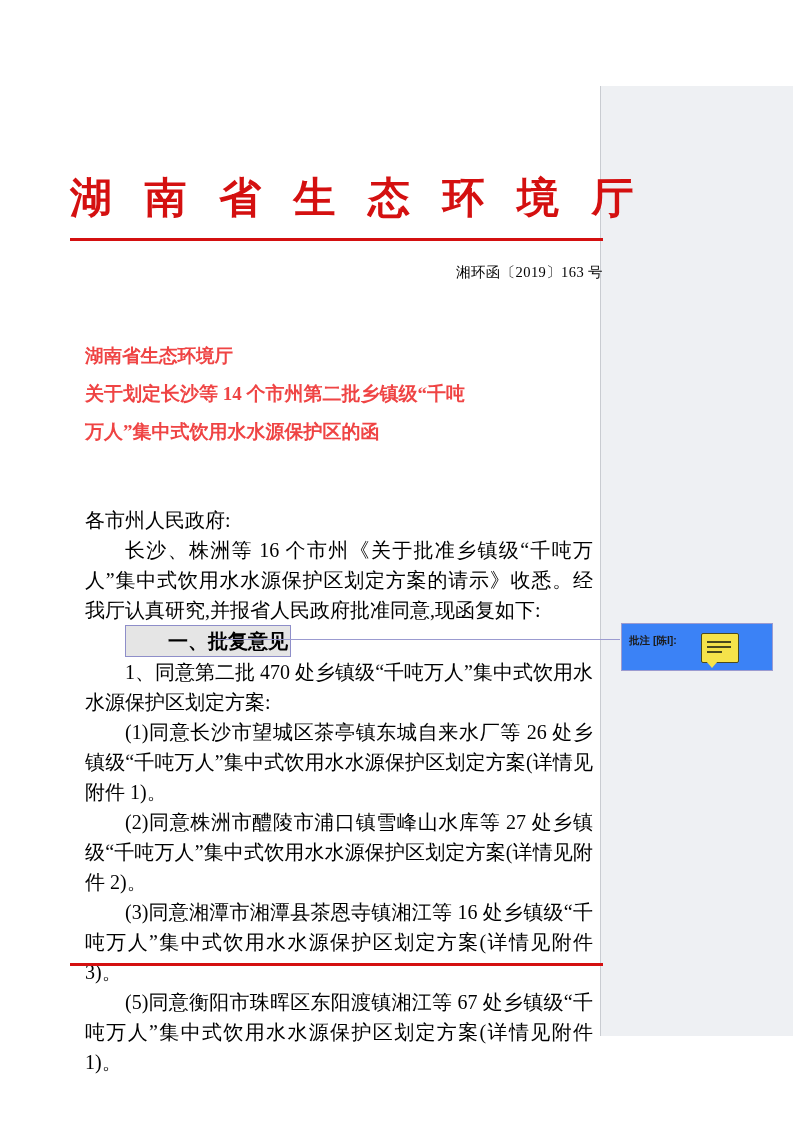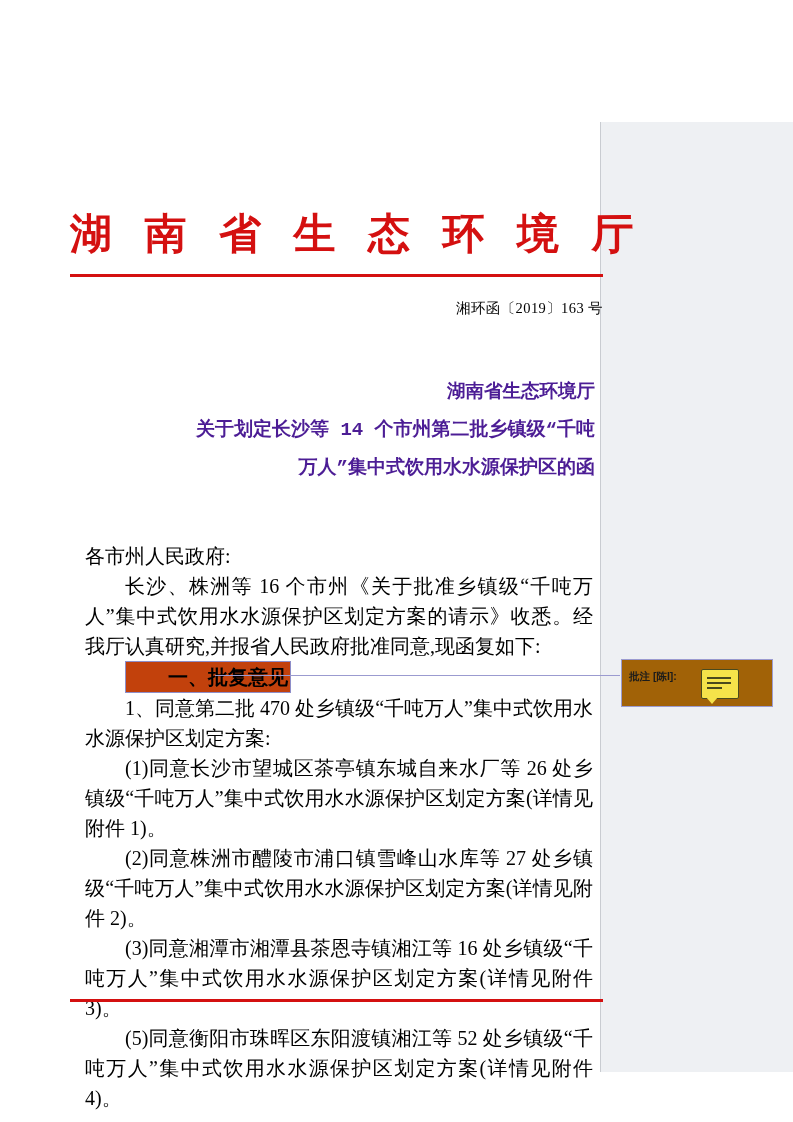--- a/index.html
+++ b/index.html
@@ -25,21 +25,20 @@
     background: #eef0f3;
     border-left: 1px solid #d4d7dc;
   }
 
   .page {
     position: absolute;
     top: 0;
     left: 0;
     width: 793px;
     height: 793px;
-    margin-top: 36px;
   }
 
   
   .masthead {
     position: absolute;
     top: 175px;
     left: 70px;
     width: 530px;
     text-align: center;
   }
@@ -72,26 +71,25 @@
     color: #000;
     letter-spacing: 0.4px;
   }
 
   
   .title-block {
     position: absolute;
     top: 338px;
     left: 85px;
     width: 510px;
-    text-align: right;
+    text-align: left;
     font-weight: bold;
     font-size: 19px;
     line-height: 2.0;
-    color: #4c1d95;
-    font-family: Liberation Mono, monospace;
+    color: #ef4444;
   }
   .title-line-1 { font-size: 18.5px; }
 
   
   .body-text {
     position: absolute;
     top: 505px;
     left: 85px;
     width: 508px;
     font-size: 20px;
@@ -107,41 +105,41 @@
     text-indent: 2em;
   }
 
   
   .commented-run {
     position: relative;
     display: inline-block;
     font-weight: bold;
     border: 1px solid #8e8ec9;
     padding: 0 2px;
-    background: #c2410c;
+    background: #e5e5e5;
   }
 
   
   .comment-leader {
     position: absolute;
     top: 639px;
     left: 215px;
     width: 405px;
     height: 1px;
     background: #9b9bd0;
   }
 
   
   .comment-box {
     position: absolute;
     top: 623px;
     left: 621px;
     width: 152px;
     height: 48px;
-    background: #a16207;
+    background: #3b82f6;
     border: 1px solid #9b9bd0;
     box-sizing: border-box;
   }
   .comment-label {
     position: absolute;
     top: 10px;
     left: 7px;
     font-size: 10.5px;
     font-weight: bold;
     color: #1b1b1b;
@@ -221,21 +219,21 @@
   <div class="body-text">
     <p>各市州人民政府:</p>
     <p class="indent">长沙、株洲等 16 个市州《关于批准乡镇级“千吨万人”集中式饮用水水源保护区划定方案的请示》收悉。经我厅认真研究,并报省人民政府批准同意,现函复如下:</p>
     <p class="indent">
       <span class="commented-run">一、批复意见</span>
     </p>
     <p class="indent">1、同意第二批 470 处乡镇级“千吨万人”集中式饮用水水源保护区划定方案:</p>
     <p class="indent">(1)同意长沙市望城区茶亭镇东城自来水厂等 26 处乡镇级“千吨万人”集中式饮用水水源保护区划定方案(详情见附件 1)。</p>
     <p class="indent">(2)同意株洲市醴陵市浦口镇雪峰山水库等 27 处乡镇级“千吨万人”集中式饮用水水源保护区划定方案(详情见附件 2)。</p>
     <p class="indent">(3)同意湘潭市湘潭县茶恩寺镇湘江等 16 处乡镇级“千吨万人”集中式饮用水水源保护区划定方案(详情见附件 3)。</p>
-    <p class="indent">(5)同意衡阳市珠晖区东阳渡镇湘江等 52 处乡镇级“千吨万人”集中式饮用水水源保护区划定方案(详情见附件 4)。</p>
+    <p class="indent">(5)同意衡阳市珠晖区东阳渡镇湘江等 67 处乡镇级“千吨万人”集中式饮用水水源保护区划定方案(详情见附件 1)。</p>
   </div>
 
   <div class="comment-leader"></div>
 
   <div class="comment-box">
     <span class="comment-label">批注 [陈I]:</span>
     <span class="comment-icon">
       <i class="l1"></i>
         <i class="l2"></i>
         <i class="l3"></i>

